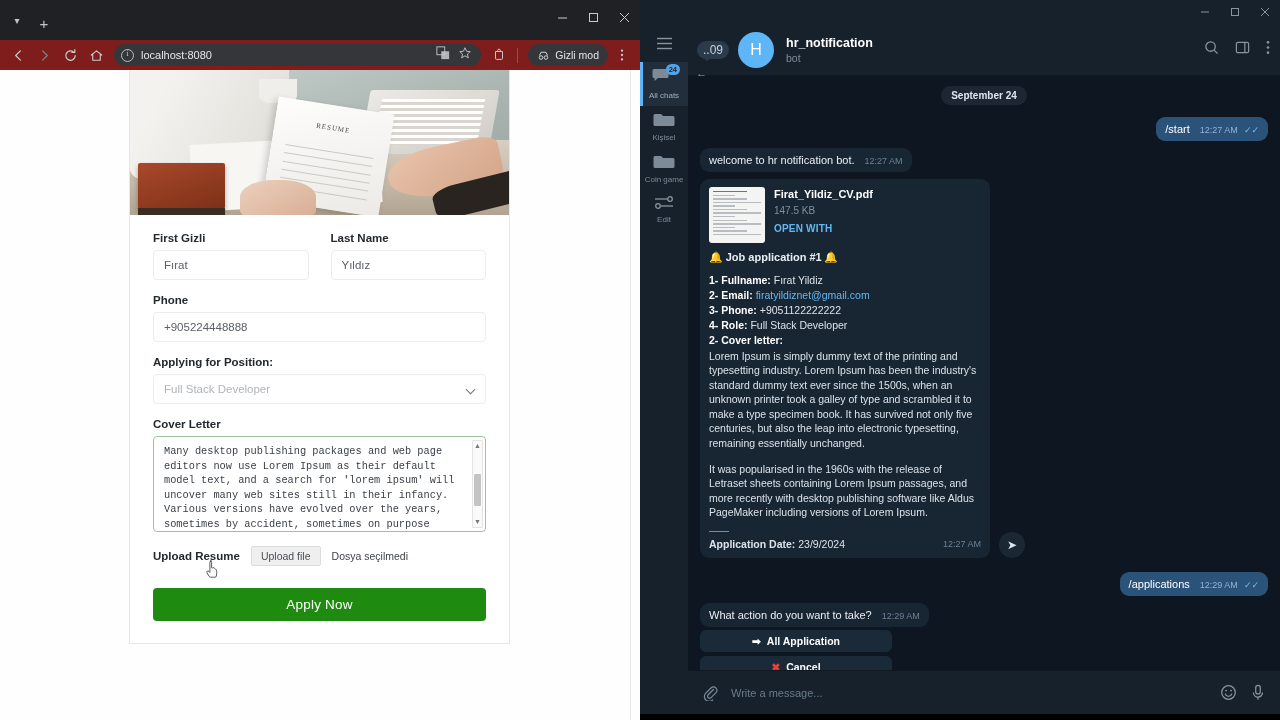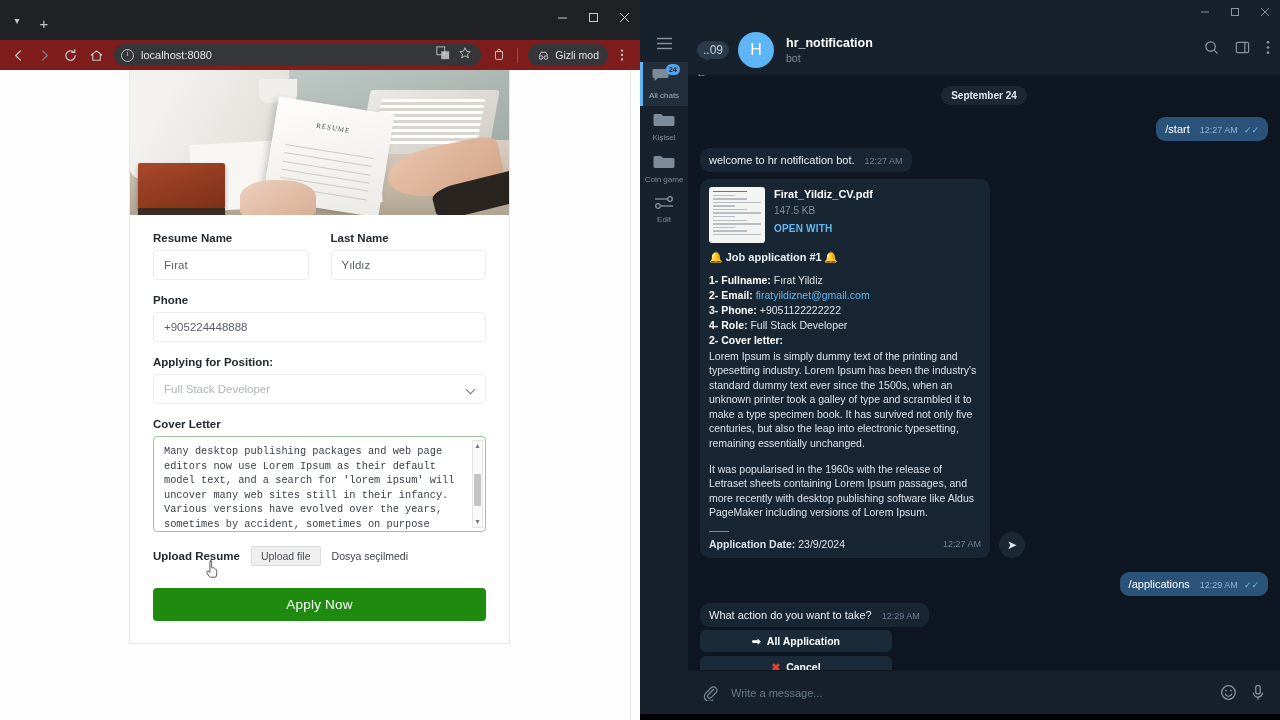--- a/index.html
+++ b/index.html
@@ -362,21 +362,21 @@
             <div class="hand-r"></div>
             <div class="sleeve"></div>
             <div class="hand-l"></div>
             <div class="book"></div>
           </div>
 
           <div class="form">
 
             <div class="row2">
               <div class="col">
-                <label class="f-label">Resume Name</label>
+                <label class="f-label">First Gizli</label>
                 <input class="f-input" type="text" value="Fırat" style="">
               </div>
               <div class="col">
                 <label class="f-label">Last Name</label>
                 <input class="f-input" type="text" value="Yıldız" style="">
               </div>
             </div>
 
 
             <div class="mt14">

